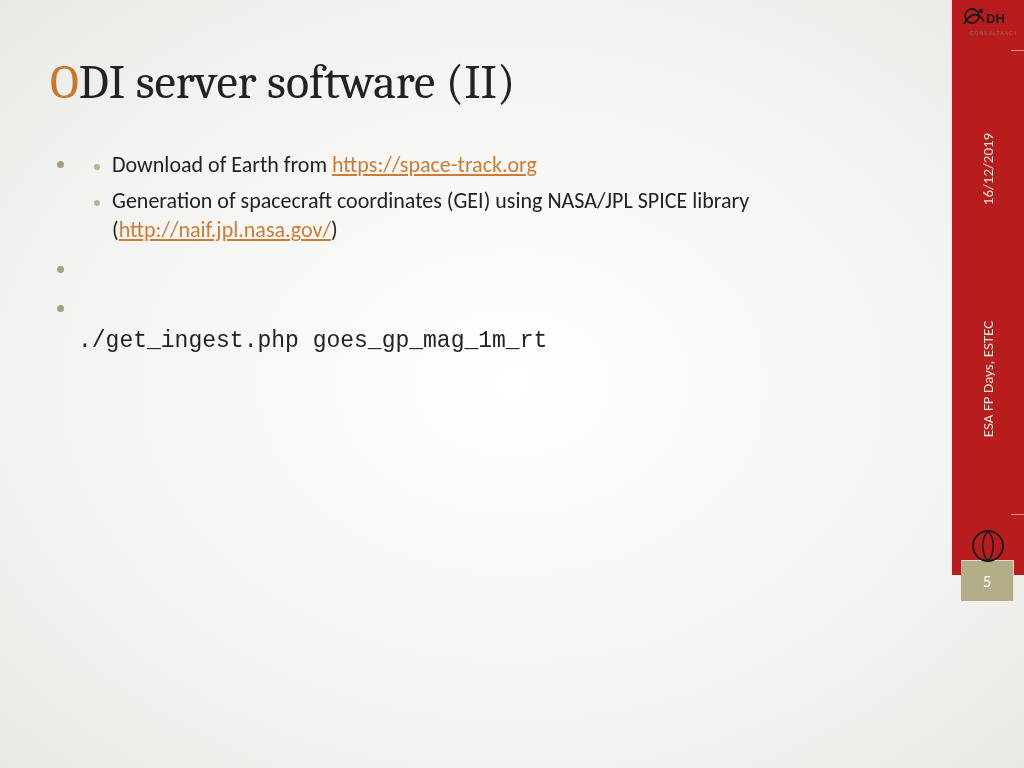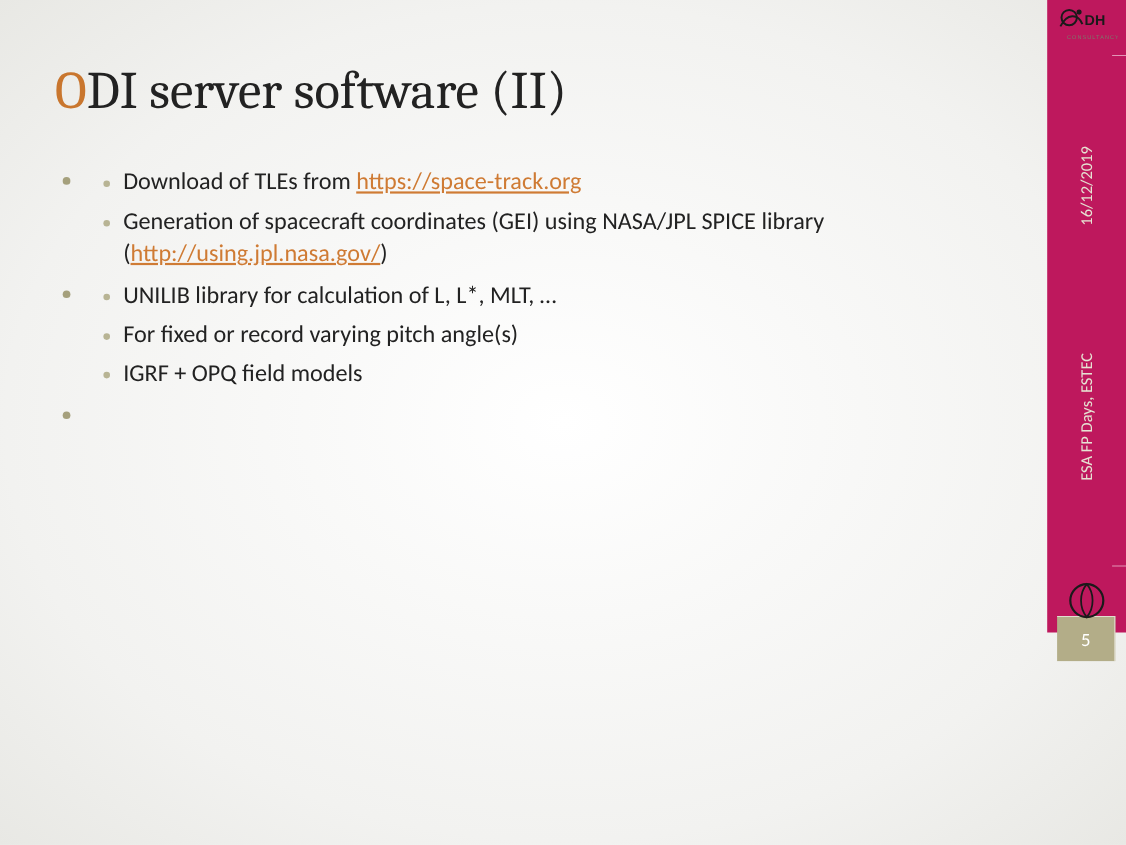--- a/index.html
+++ b/index.html
@@ -26,21 +26,21 @@
     height: 768px;
     box-sizing: border-box;
     padding: 55px 40px 40px 50px;
   }
   .sidebar {
     position: absolute;
     right: 0;
     top: 0;
     width: 72px;
     height: 575px;
-    background: #be185d;
+    background: #b91c1c;
     box-sizing: border-box;
   }
   .logo {
     position: absolute;
     top: 6px;
     right: 8px;
     width: 56px;
     height: 36px;
     display: flex;
     align-items: center;
@@ -137,36 +137,32 @@
 
   <div class="content-area">
     <h1 class="title">
       <span class="accent">O</span><span>DI server software (II)</span>
     </h1>
 
     <ul class="l1">
       <li>
         <ul class="l2">
           <li>
-            <span>Download of TLEs from </span><a class="link">https://space-track.org</a>
+            <span>Download of Earth from </span><a class="link">https://space-track.org</a>
           </li>
           <li>
-            <span>Generation of spacecraft coordinates (GEI) using NASA/JPL SPICE library (</span><a class="link">http://using.jpl.nasa.gov/</a><span>)</span>
+            <span>Generation of spacecraft coordinates (GEI) using NASA/JPL SPICE library (</span><a class="link">http://naif.jpl.nasa.gov/</a><span>)</span>
           </li>
         </ul>
       </li>
       <li>
-        <ul class="l2">
-          <li><span>UNILIB library for calculation of L, L*, MLT, …</span></li>
-          <li><span>For fixed or record varying pitch angle(s)</span></li>
-          <li><span>IGRF + OPQ field models</span></li>
-        </ul>
       </li>
       <li>
         <br>
+        <span class="mono">./get_ingest.php goes_gp_mag_1m_rt</span>
       </li>
     </ul>
   </div>
 
   <div class="sidebar">
     <div class="logo">
       <svg viewBox="0 0 56 36">
         <g fill="#1a1a1a" stroke="#1a1a1a">
           <circle cx="12" cy="10" r="7" fill="none" stroke-width="1.8"></circle>
           <path d="M4 18 C10 6, 20 6, 24 16" fill="none" stroke-width="1.8"></path>

